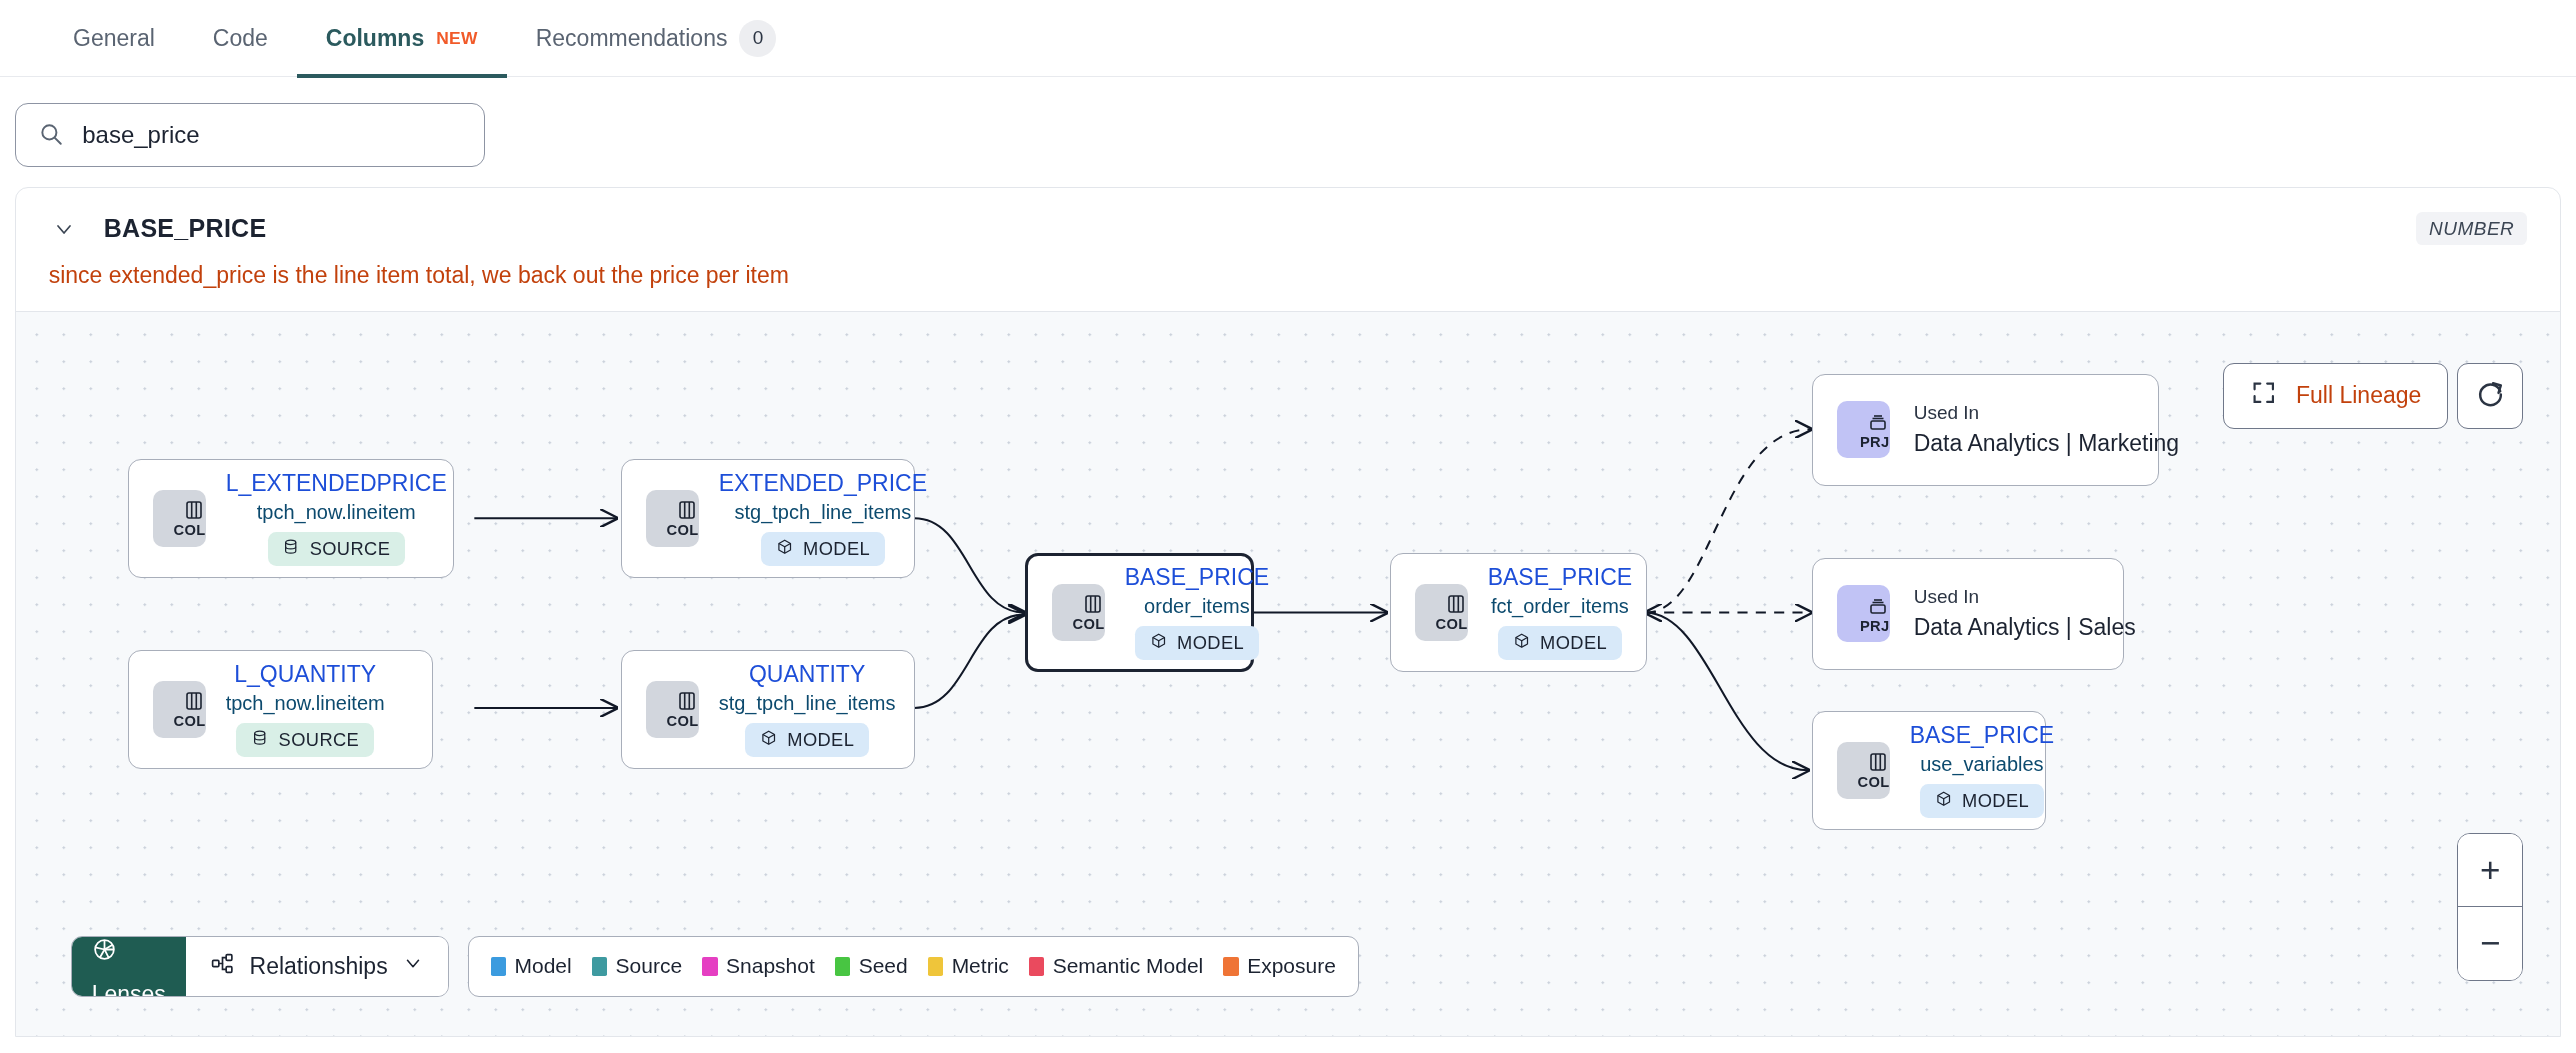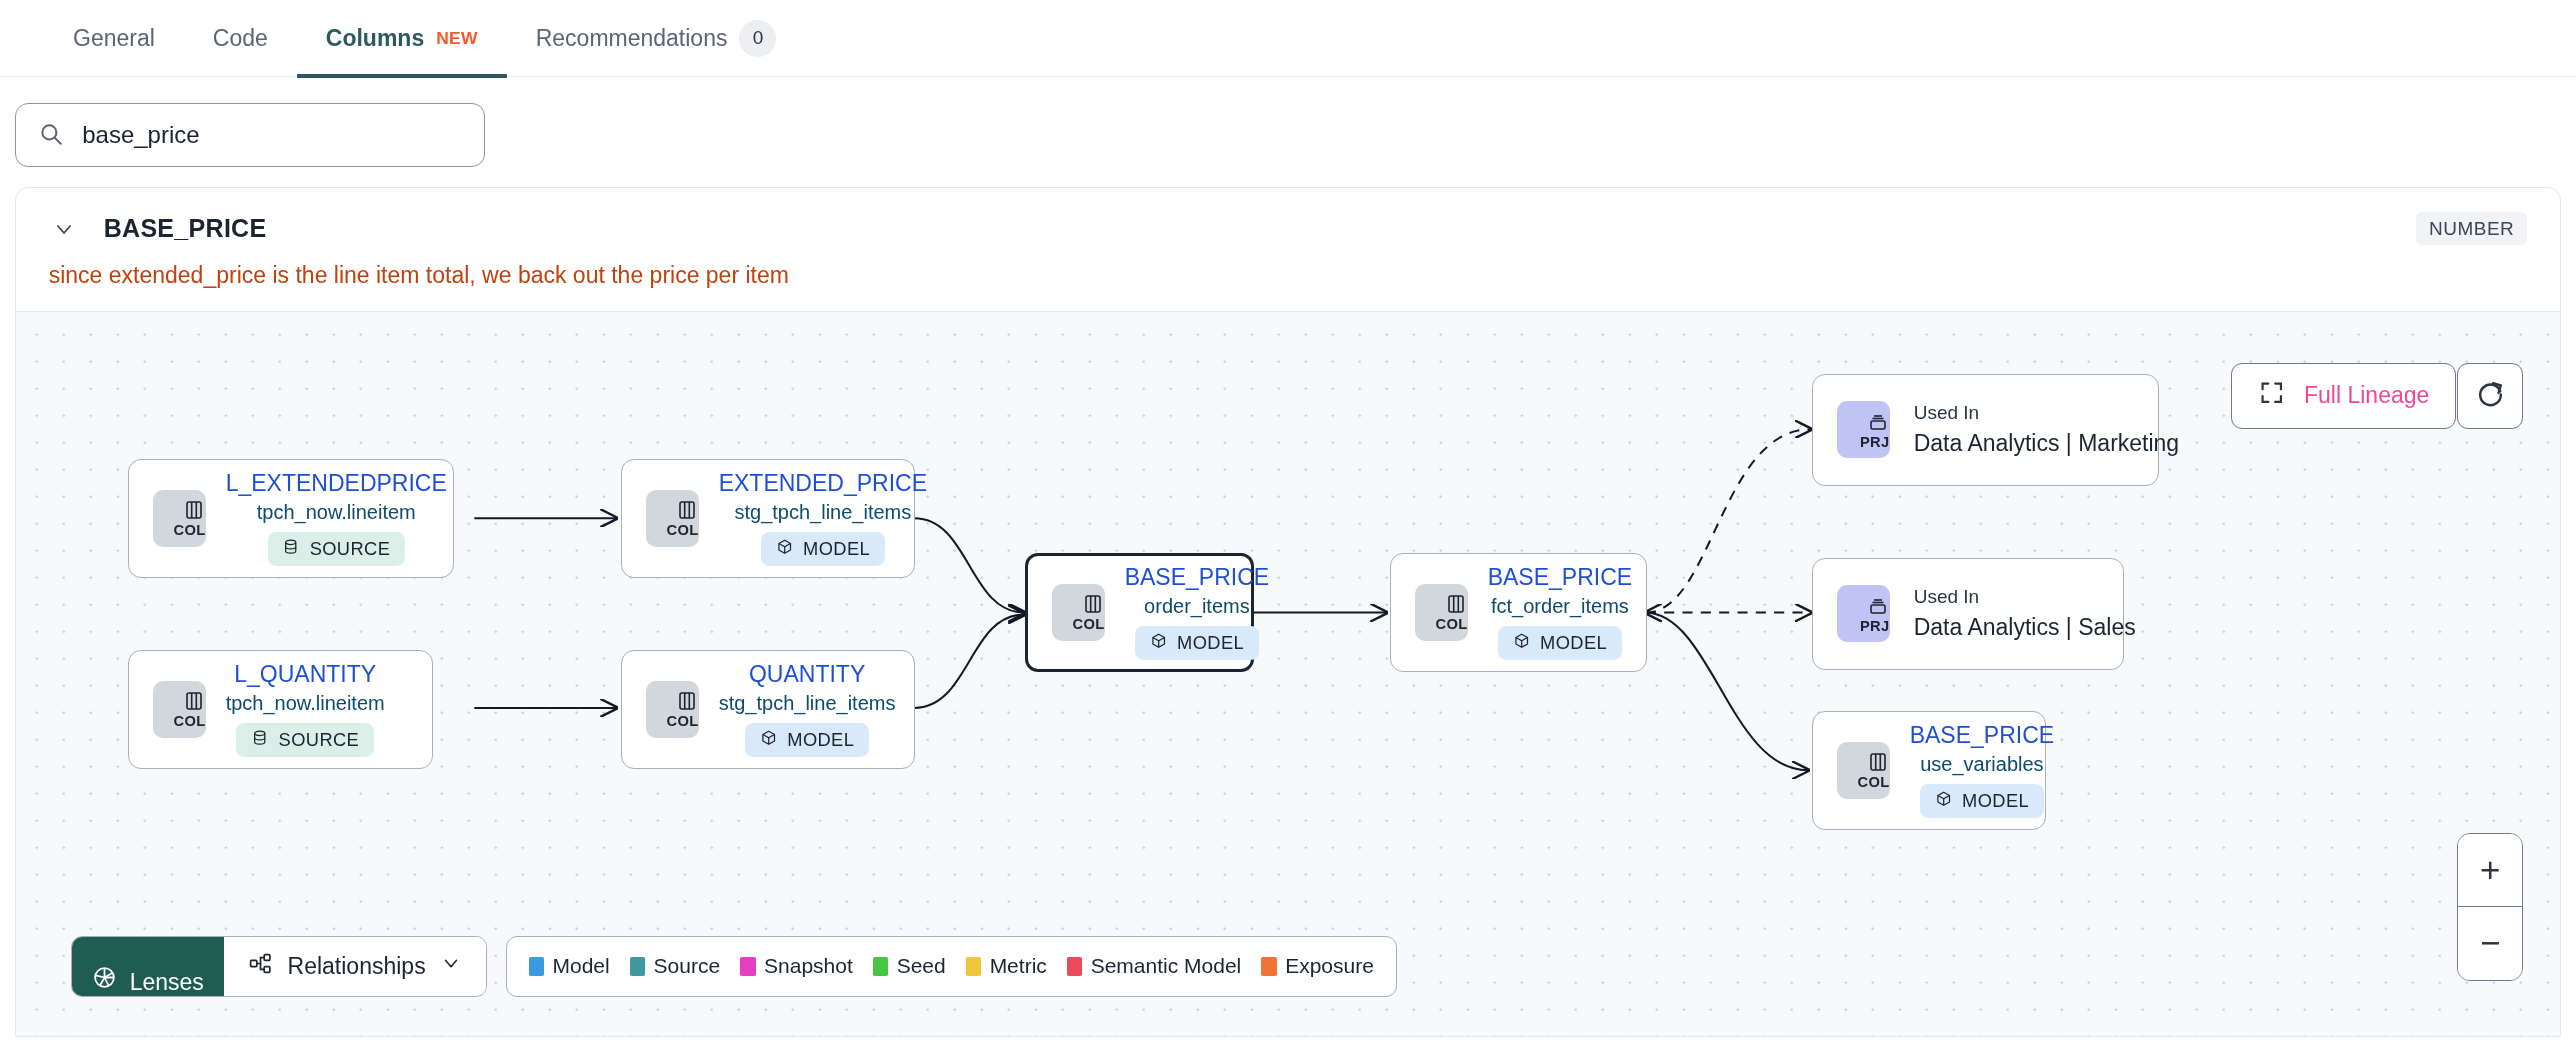--- a/index.html
+++ b/index.html
@@ -114,20 +114,21 @@
     letter-spacing: 0.3px;
   }
   .col-type {
     margin-left: auto;
     font-size: 19px;
     color: #3c4654;
     background: #f2f3f6;
     padding: 5.5px 13px;
     border-radius: 6.4px;
     letter-spacing: 0.5px;
+    font-style: italic;
   }
   .col-desc {
     padding: 11px 33px 22px 33px;
     font-size: 23px;
     color: #c2410c;
   }
 
   
   .canvas {
     position: relative;
@@ -216,31 +217,31 @@
   .node.proj .p-top {
     font-size: 19px; color: #2b3443; margin-bottom: 6.4px; white-space: nowrap;
   }
   .node.proj .p-main {
     font-size: 23px; color: #1c2331; white-space: nowrap; text-align: center;
   }
 
   
   .full-lineage {
     position: absolute;
-    top: 51px; right: 104px;
+    top: 51px; right: 112px;
     height: 66px;
     display: flex;
     align-items: center;
     gap: 18.3px;
     padding: 0 26px;
     background: #fff;
     border: 1.8px solid #6f7789;
     border-radius: 11px;
     font-size: 23px;
-    color: #ec4899;
+    color: #c2410c;
     cursor: pointer;
   }
   .refresh-btn {
     position: absolute;
     top: 51px; right: 37px;
     width: 66px; height: 66px;
     background: #fff;
     border: 1.8px solid #6f7789;
     border-radius: 11px;
     display: flex; align-items: center; justify-content: center;
@@ -281,25 +282,26 @@
     height: 61px;
     border-radius: 11px;
     overflow: hidden;
     border: 1.8px solid #a8aeba;
     background: #fff;
   }
   .lens-btn {
     background: #1f5c52;
     color: #fff;
     display: flex;
-    align-items: flex-end;
+    align-items: flex-start;
     gap: 13px;
     padding: 0 20px;
     font-size: 23px;
     cursor: pointer;
+    flex-direction: column;
   }
   .rel-btn {
     background: #fff;
     color: #1c2331;
     display: flex;
     align-items: center;
     gap: 14.7px;
     padding: 0 24px;
     font-size: 23px;
     cursor: pointer;

